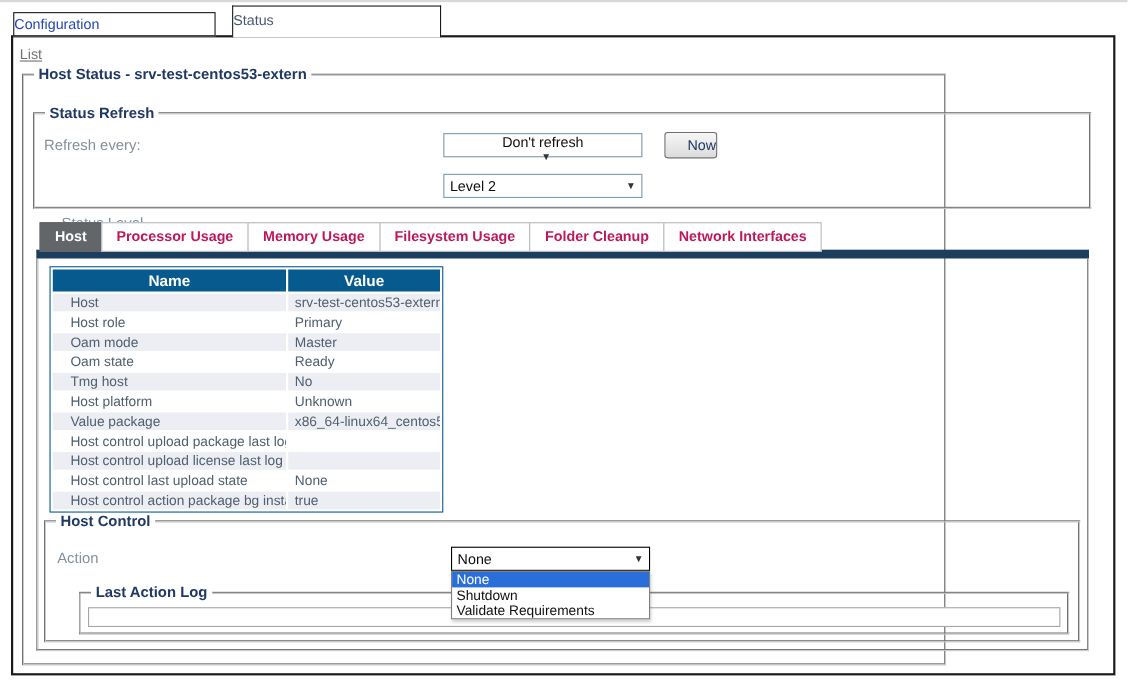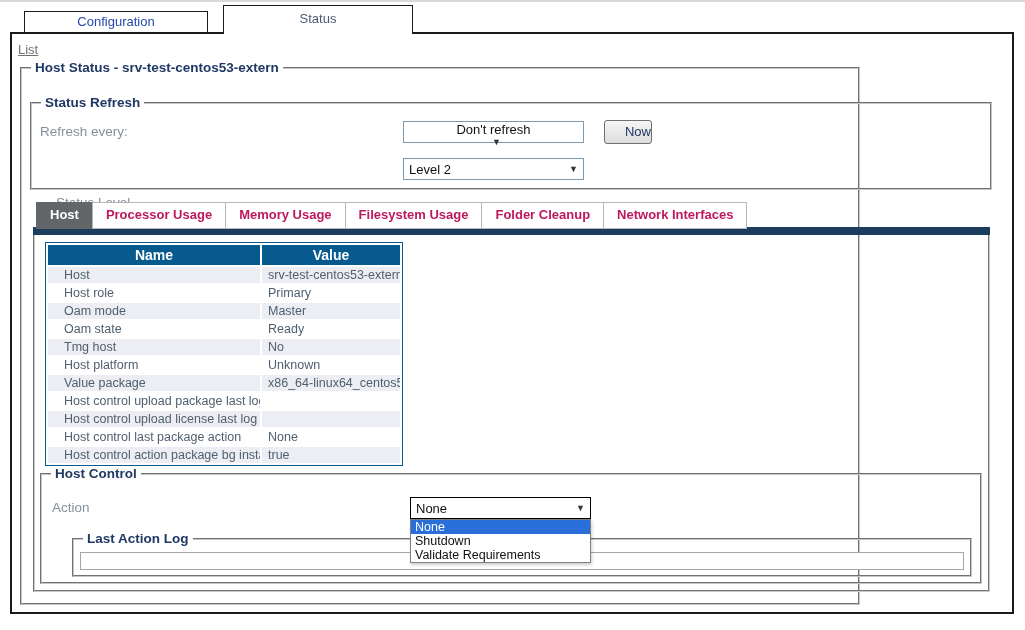--- a/index.html
+++ b/index.html
@@ -5,21 +5,21 @@
   html,body{margin:0;padding:0;}
   body{
     width:1025px;height:630px;position:relative;overflow:hidden;
     background:#fff;font-family:"Liberation Sans","DejaVu Sans",sans-serif;
     font-size:13px;color:#222;
   }
   .abs{position:absolute;box-sizing:border-box;}
 
   
   .top-strip{left:0;top:0;width:1025px;height:2px;background:#d9d9d9;}
-  .top-tab{background:#fff;text-align:center;border:1px solid #1a1a1a;cursor:default;margin-left:12px;}
+  .top-tab{background:#fff;border:1px solid #1a1a1a;cursor:default;}
   .tab-config{left:12px;top:11px;width:184px;height:22px;line-height:20px;color:#2747b0;z-index:3;}
   .tab-status{left:211px;top:5px;width:190px;height:29px;line-height:26px;color:#4a5a75;border-bottom:none;z-index:5;}
 
   
   .content-box{left:10px;top:32px;width:1004px;height:582px;border:2px solid #1a1a1a;background:#fff;z-index:1;}
   .list-link{left:18px;top:42px;color:#737373;text-decoration:underline;cursor:pointer;z-index:2;}
 
   
   fieldset.fs{position:absolute;box-sizing:border-box;margin:0;padding:0;border:2px groove #c6c6c6;background:transparent;}
   fieldset.fs legend{color:#1f3864;font-weight:bold;font-size:13.5px;margin-left:9px;padding:0 4px;background:#fff;}
@@ -146,21 +146,21 @@
       </tr>
   <tr>
         <td class="n">Host control upload package last log</td>
         <td></td>
       </tr>
   <tr class="odd">
         <td class="n">Host control upload license last log</td>
         <td></td>
       </tr>
   <tr>
-        <td class="n">Host control last package action</td>
+        <td class="n">Host control last upload state</td>
         <td>None</td>
       </tr>
   <tr class="odd">
         <td class="n">Host control action package bg install</td>
         <td>true</td>
       </tr>
 </tbody>
   </table>
 
 <fieldset class="fs fs-hostcontrol">

